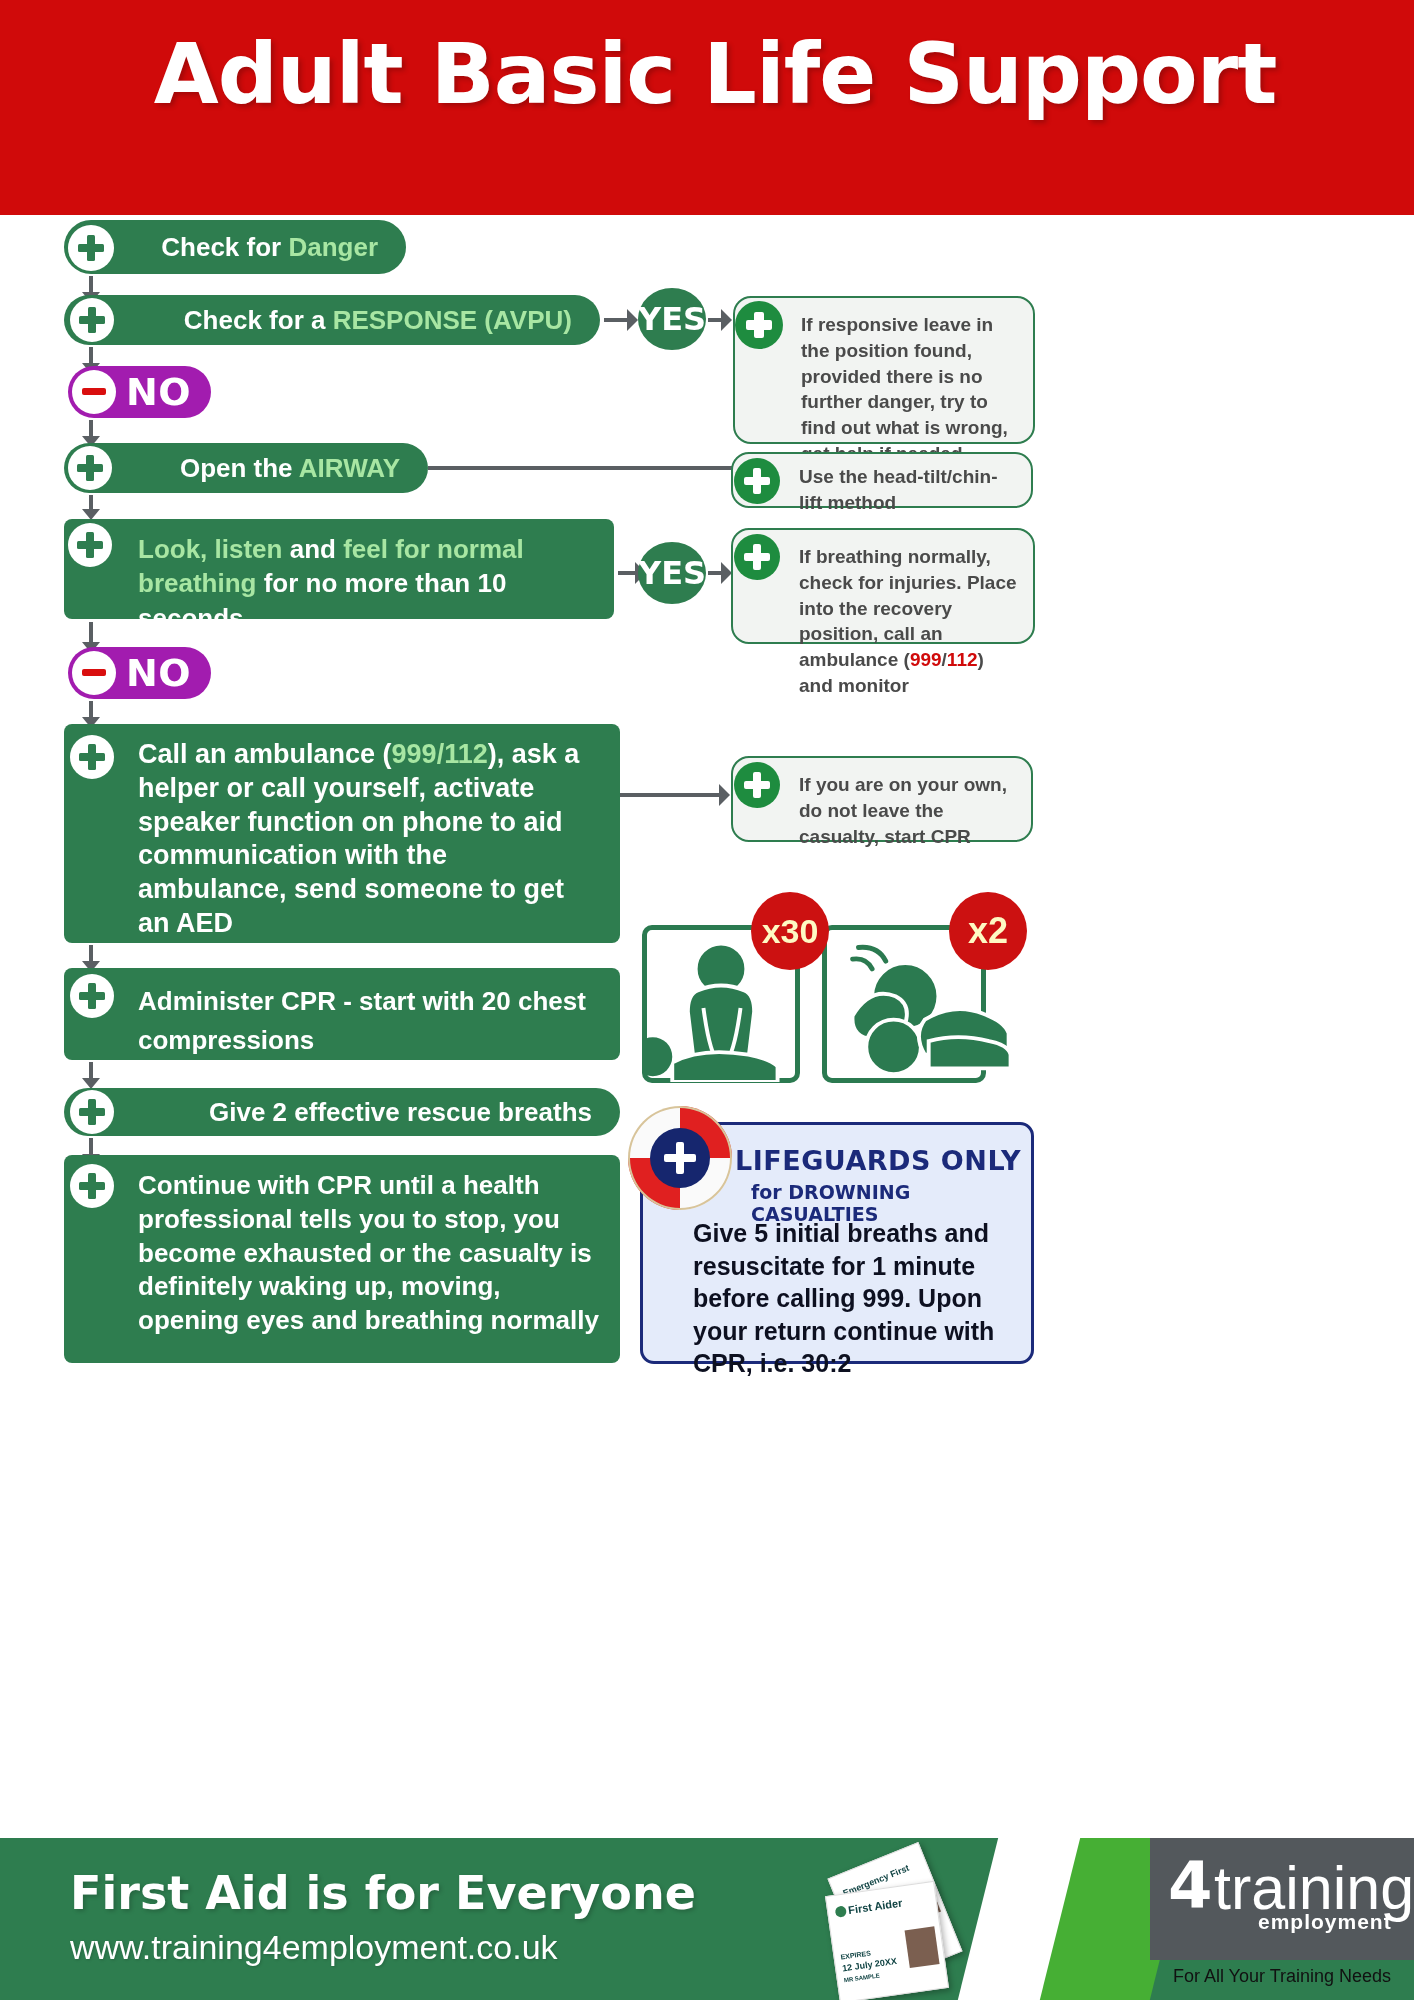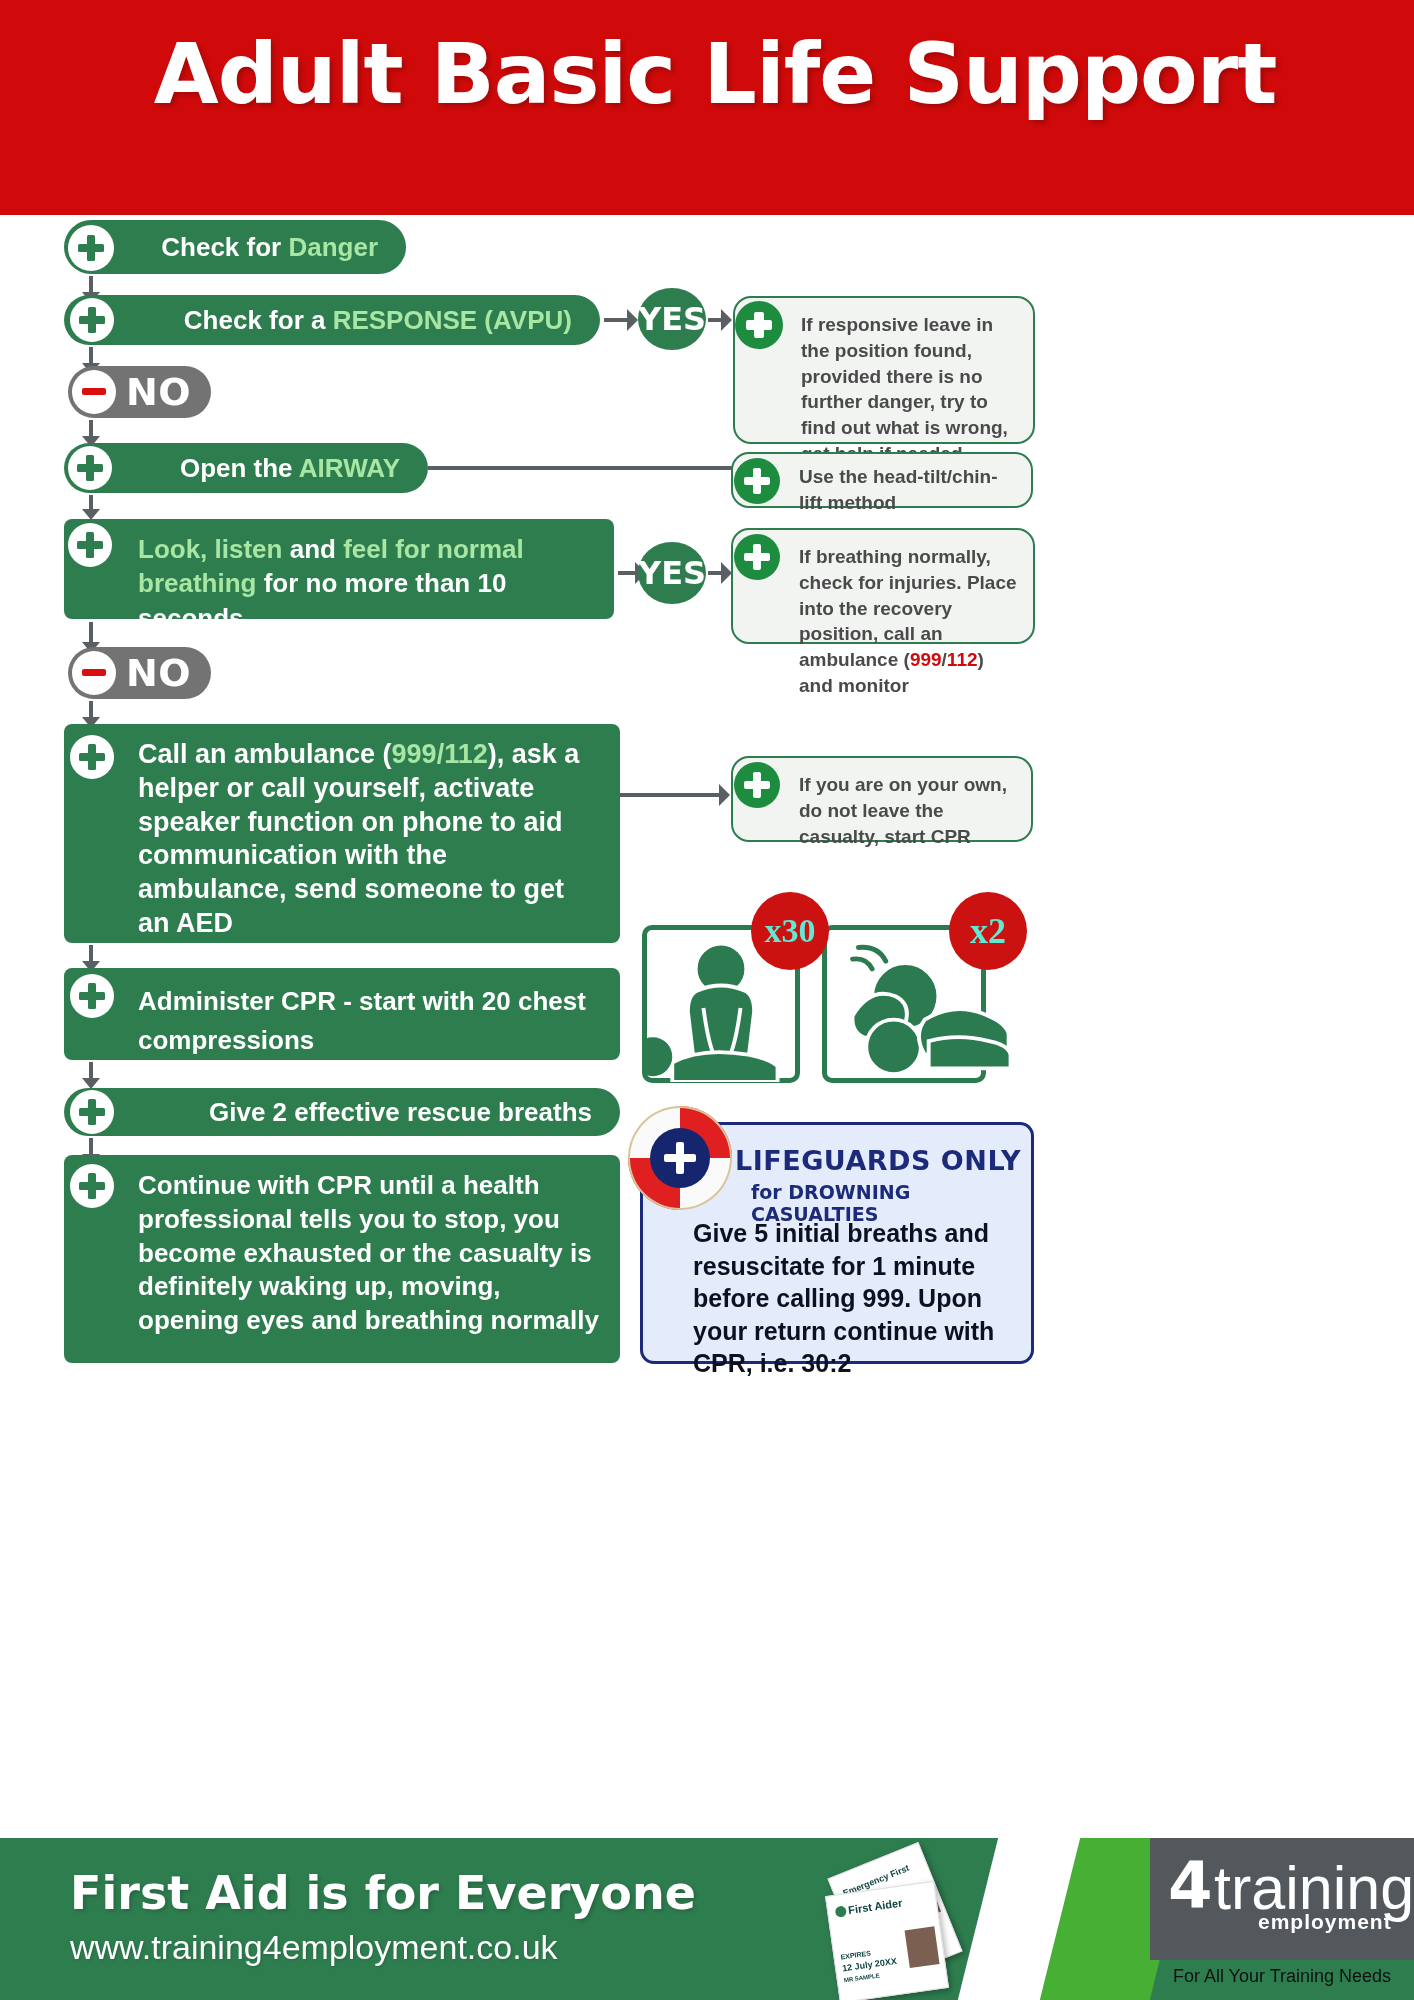--- a/index.html
+++ b/index.html
@@ -68,21 +68,21 @@
   }
   .gplus::before, .gplus::after {
     content: ""; position: absolute; background: #ffffff; border-radius: 2px;
   }
   .gplus::before { width: 56%; height: 19%; }
   .gplus::after  { width: 19%; height: 56%; }
 
   
   .nobadge {
     position: absolute; height: 52px;
-    background: #737373; border-radius: 26px;
+    background: #a21caf; border-radius: 26px;
     display: flex; align-items: center;
     padding-left: 58px; padding-right: 20px;
     color: #fff; font-size: 38px; font-weight: bold;
     font-family: "DejaVu Sans", sans-serif;
     letter-spacing: 0.5px;
   }
   .minus {
     position: absolute; left: 4px; top: 4px; width: 44px; height: 44px;
     background: #fff; border-radius: 50%;
   }
@@ -131,22 +131,22 @@
   }
   .plain-h { position:absolute; height: 4px; background:#5a5f63; }
 
   
   .illu {
     position: absolute; border: 5px solid #2b7a50; border-radius: 10px;
     background: #ffffff; overflow: visible;
   }
   .badge-x {
     position: absolute; border-radius: 50%; background: #cc1111;
-    color:#5eead4; font-weight: bold; display:flex; align-items:center; justify-content:center;
-    font-family: Liberation Serif, serif; z-index: 9;
+    color:#fef9c3; font-weight: bold; display:flex; align-items:center; justify-content:center;
+    font-family: Liberation Sans, sans-serif; z-index: 9;
   }
 
   
   .lgbox {
     position: absolute;
     background: #e4ebfa;
     border: 3px solid #1b2a7a;
     border-radius: 14px;
   }
   .lg-title {

